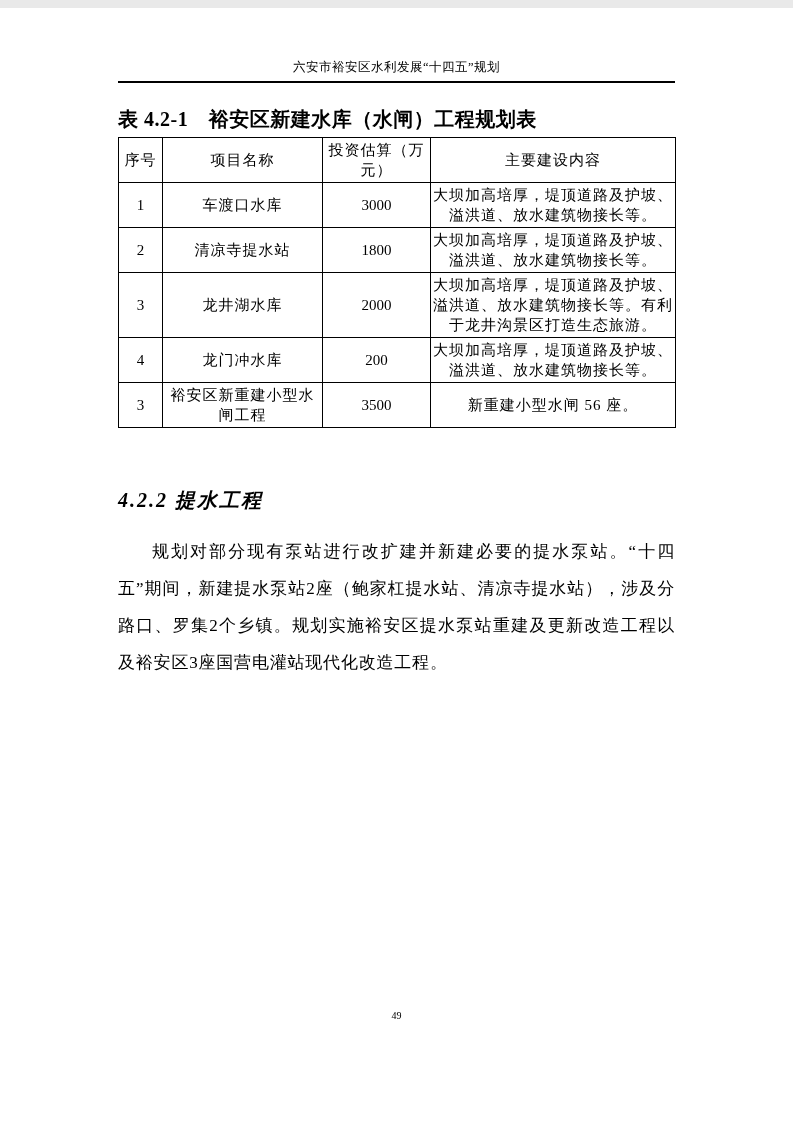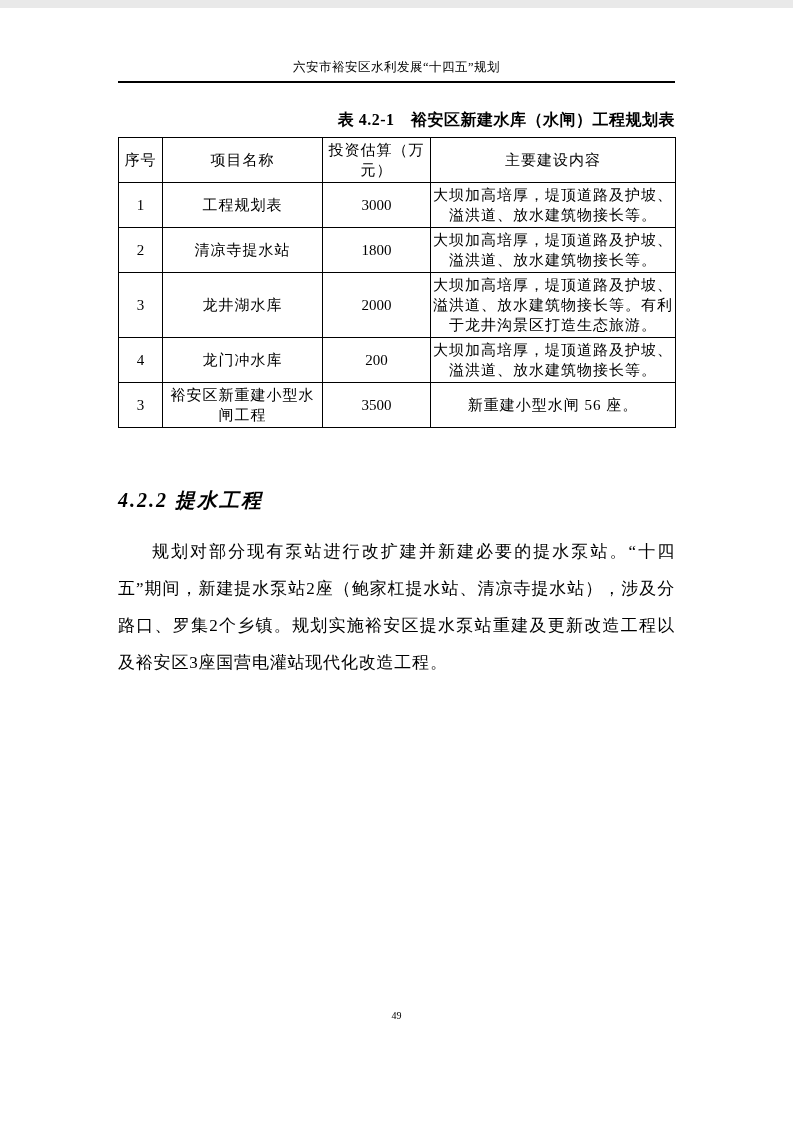--- a/index.html
+++ b/index.html
@@ -26,23 +26,23 @@
   .page-header-text {
     text-align: center;
     font-size: 12.5px;
     letter-spacing: 0.5px;
     line-height: 15px;
   }
   
   .table-caption {
     margin-top: 26px;
     margin-bottom: 7px;
-    text-align: right;
+    text-align: left;
     font-weight: bold;
-    font-size: 16px;
+    font-size: 20px;
     letter-spacing: 0.5px;
     line-height: 21px;
   }
   
   .plan-table {
     border-collapse: collapse;
     table-layout: fixed;
     width: 557px;
     font-size: 15px;
   }
@@ -110,21 +110,21 @@
         <tr>
           <th>序号</th>
           <th>项目名称</th>
           <th>投资估算（万元）</th>
           <th>主要建设内容</th>
         </tr>
       </thead>
       <tbody>
         <tr>
           <td class="num-cell">1</td>
-          <td>工程规划表</td>
+          <td>车渡口水库</td>
           <td class="num-cell">3000</td>
           <td>大坝加高培厚，堤顶道路及护坡、溢洪道、放水建筑物接长等。</td>
         </tr>
         <tr>
           <td class="num-cell">2</td>
           <td>清凉寺提水站</td>
           <td class="num-cell">1800</td>
           <td>大坝加高培厚，堤顶道路及护坡、溢洪道、放水建筑物接长等。</td>
         </tr>
         <tr>

